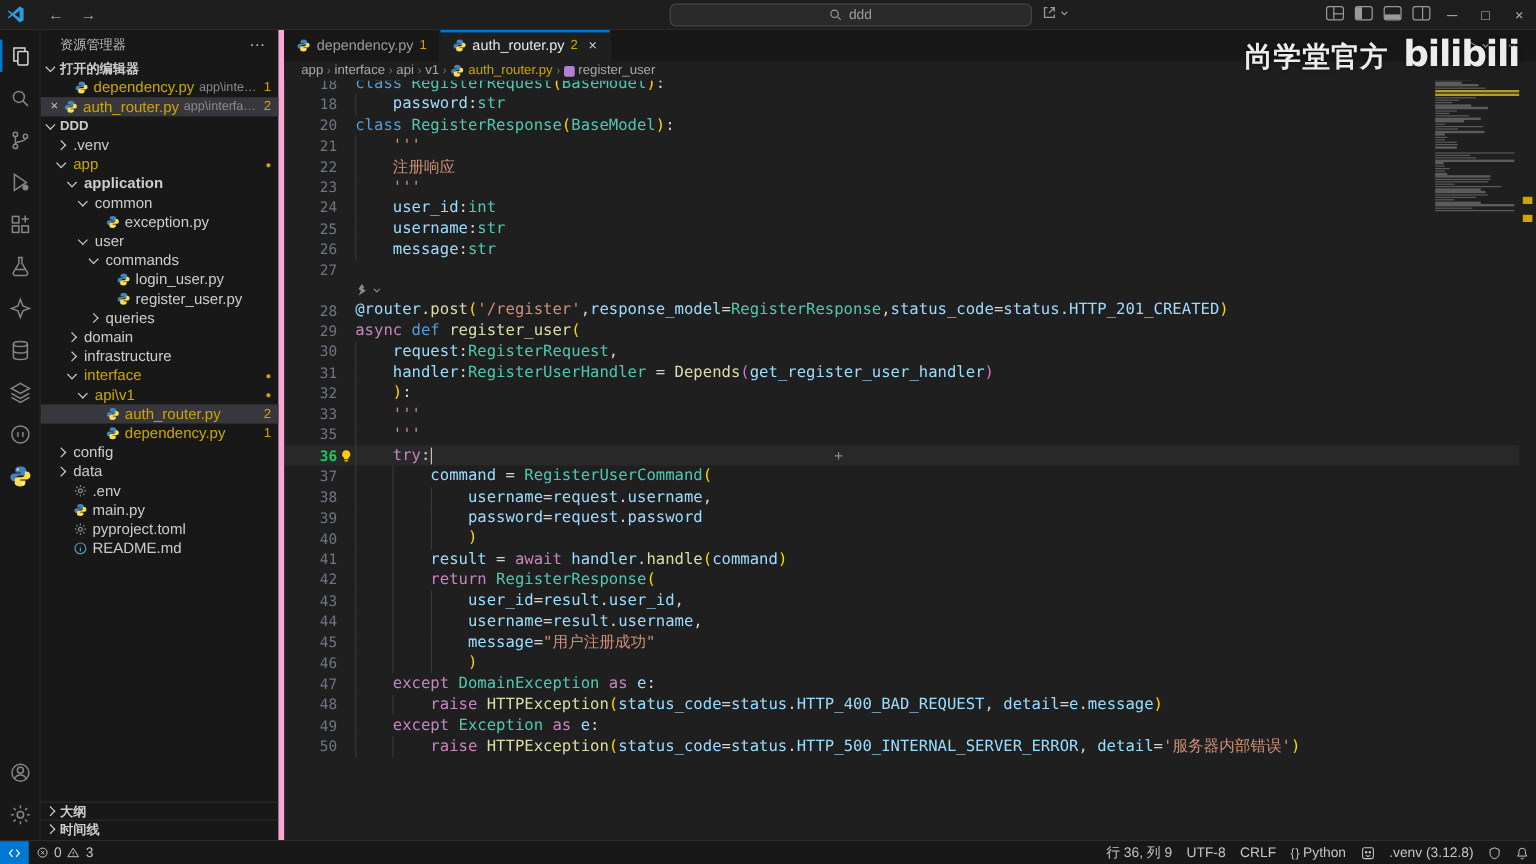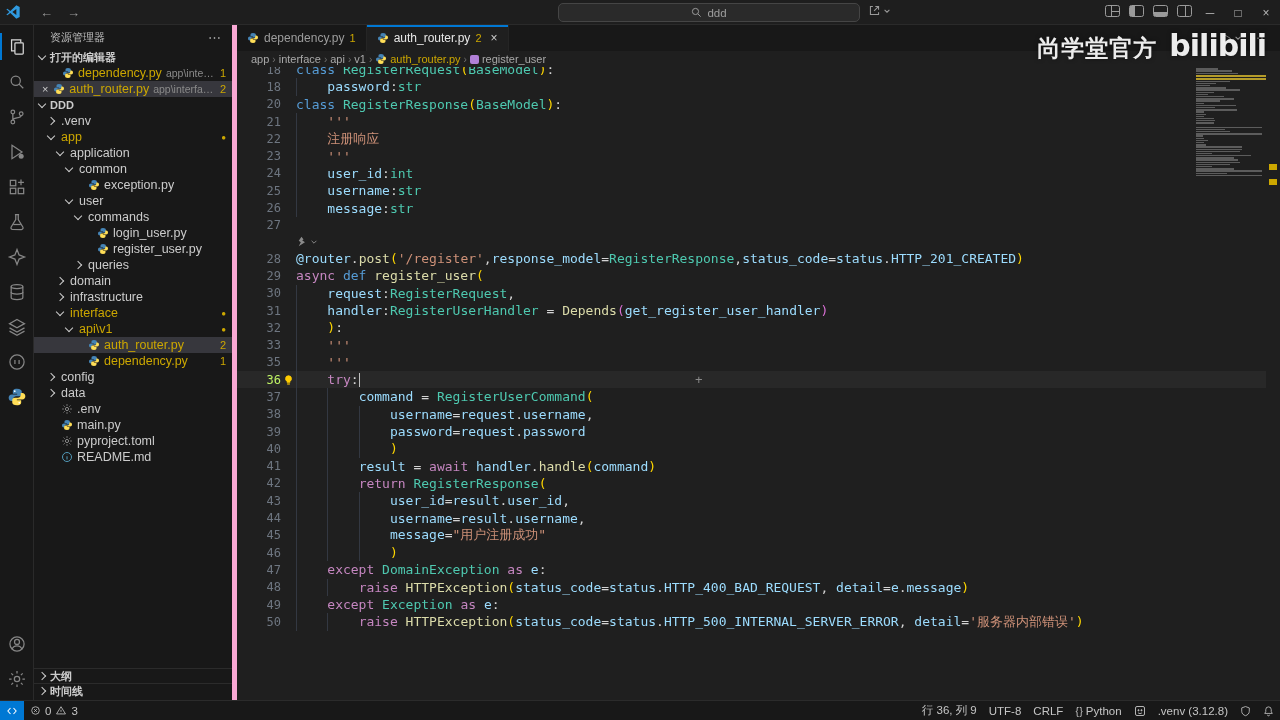--- a/index.html
+++ b/index.html
@@ -61,21 +61,21 @@
   .tab .tbadge { color:#cca700; font-size:11px; }
   .tab .tclose { margin-left:4px; color:#cccccc; font-size:12px; }
   .crumbs { height:16px; display:flex; align-items:center; gap:3px; padding-left:14px; font-size:11px; color:#a9a9a9; background:#1f1f1f; position:relative; z-index:3; }
   .crumbs .sep { color:#6f6f6f; font-size:10px; }
   .crumbs .sym { width:9px; height:9px; background:#b180d7; border-radius:2px; display:inline-block; }
 
   .code-wrap { position:absolute; top:42px; left:0; right:14px; bottom:0; overflow:hidden; }
   .code-lines { margin-top:-6px; font-family:"DejaVu Sans Mono",monospace; font-size:13px; }
   .cl { height:17.3px; display:flex; align-items:center; position:relative; }
   .cl .ln { width:44px; flex:0 0 44px; text-align:right; color:#6e7681; font-size:12px; }
-  .cl.cur .ln { color:#bef264; }
+  .cl.cur .ln { color:#22c55e;font-weight:bold; }
   .cl.cur { background:rgba(255,255,255,0.045); }
   .cl .ltext { margin-left:15px; white-space:pre; }
   .guide { position:absolute; top:0; bottom:0; width:1px; background:#333842; }
   .codelens { height:16px; display:flex; align-items:center; padding-left:59px; gap:3px; color:#8a8a8a; }
   .cursorbar { display:inline-block; width:1.5px; height:14px; background:#c0c0c0; vertical-align:text-bottom; }
   .plusmark { position:absolute; left:458px; top:1px; color:#8a8a8a; font-size:13px; font-family:"Liberation Sans",sans-serif; }
   .bulb { position:absolute; left:46px; top:3px; }
 
   .minimap { position:absolute; top:41px; right:14px; width:70px; }
   .mmrow { height:1.4px; margin-bottom:0.8px; background:rgba(205,205,205,0.35); }
@@ -273,21 +273,21 @@
       <div id="tree">
           <div class="row" style="padding-left: 11px;">
             <span class="tw col"></span>
             <span>.venv</span>
           </div>
           <div class="row" style="padding-left: 11px;">
             <span class="tw exp"></span>
             <span class="warnfg">app</span>
             <span class="dot">●</span>
           </div>
-          <div class="row" style="padding-left: 20px;">
+          <div class="row" style="padding-left: 20px; font-weight: bold;">
             <span class="tw exp"></span>
             <span>application</span>
           </div>
           <div class="row" style="padding-left: 29px;">
             <span class="tw exp"></span>
             <span>common</span>
           </div>
           <div class="row" style="padding-left: 38px;">
             <span class="tw none"></span>
             <span>

